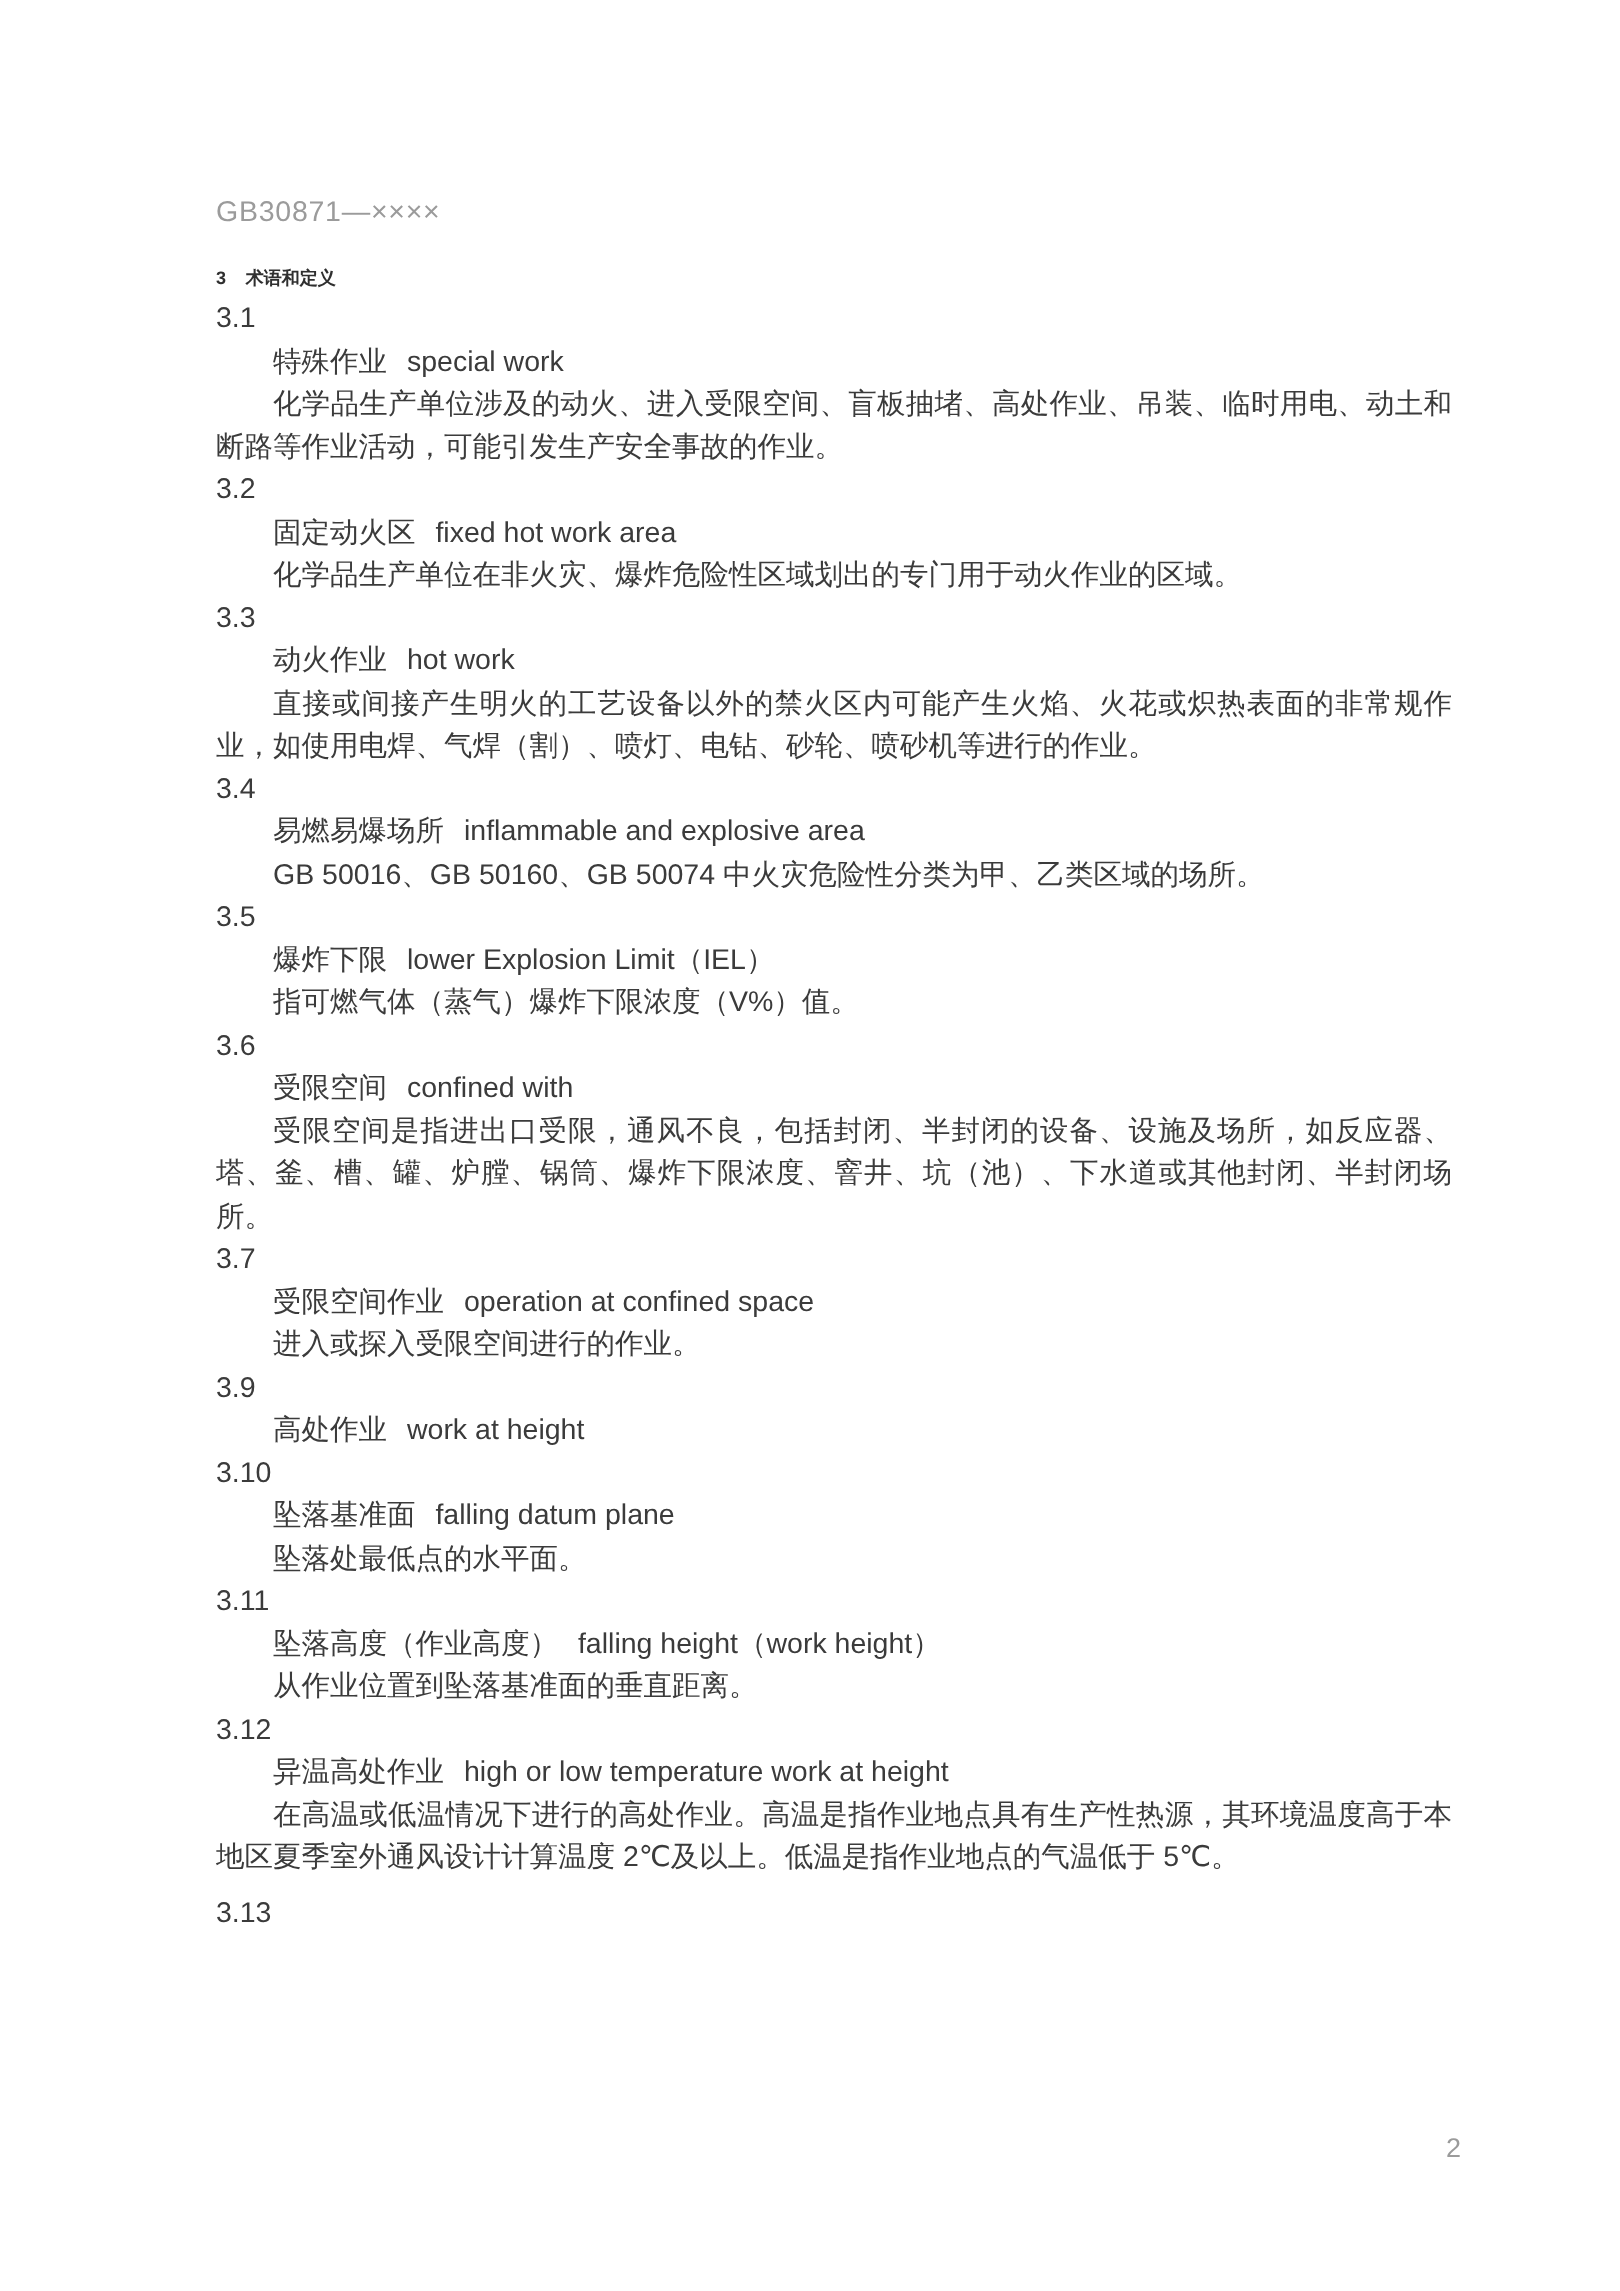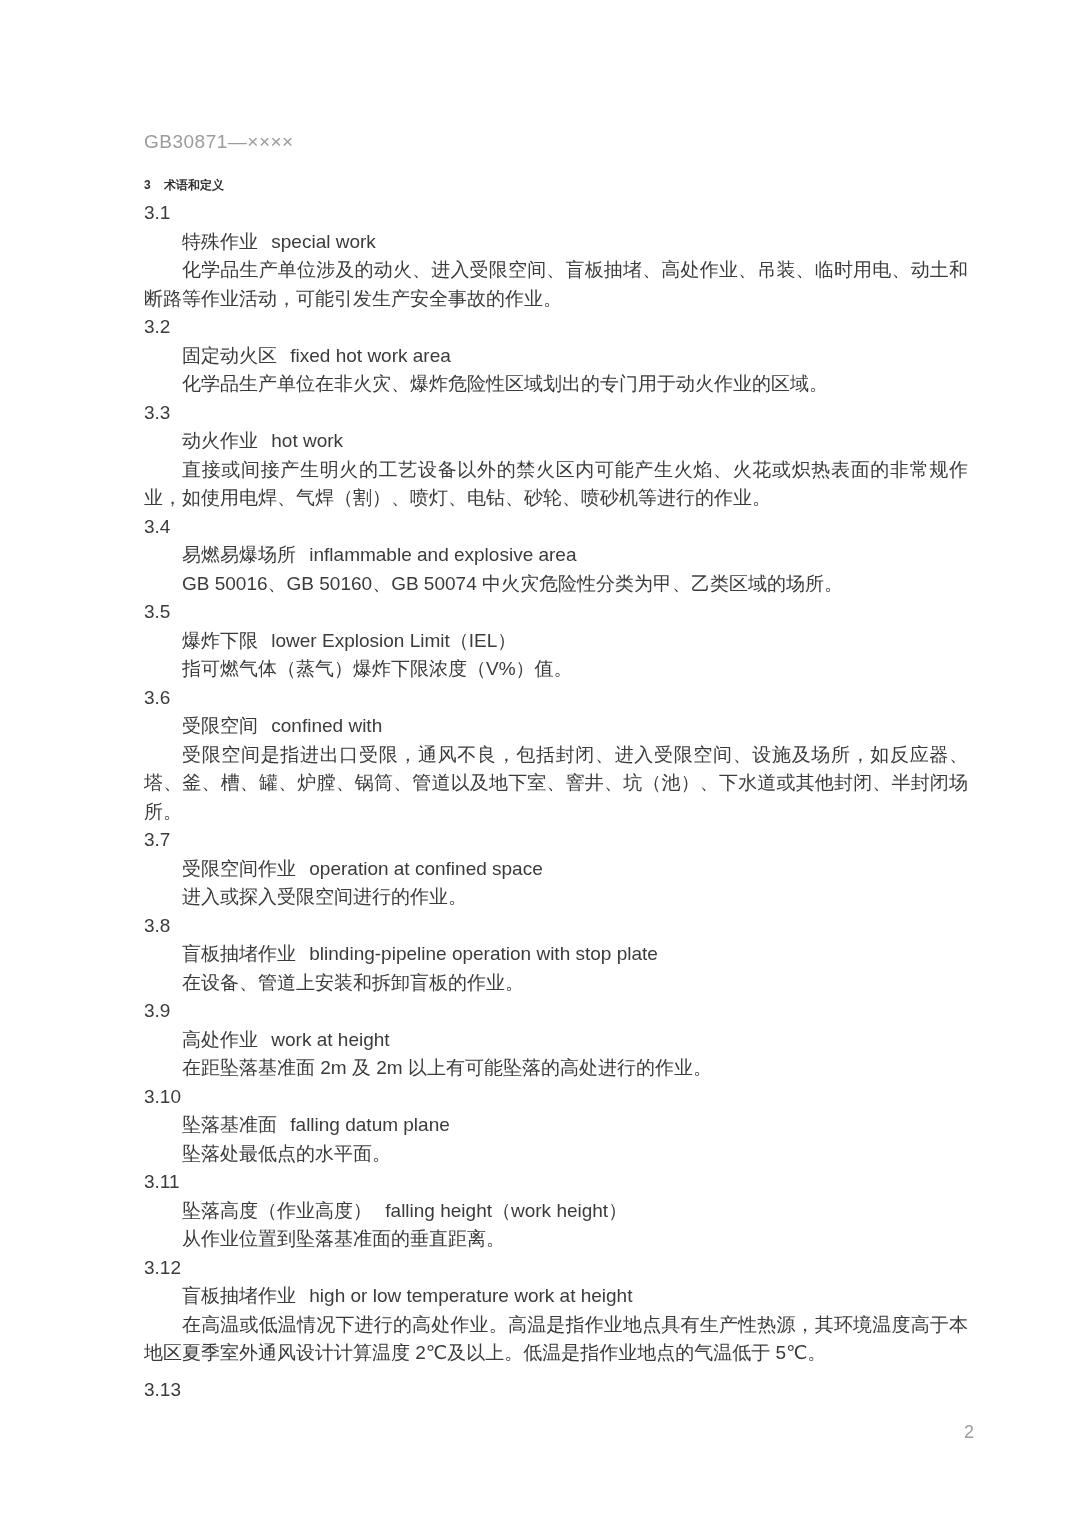--- a/index.html
+++ b/index.html
@@ -124,45 +124,37 @@
       <span class="term-zh">爆炸下限</span><span class="term-en">lower Explosion Limit（IEL）</span>
     </div>
     <p class="term-def">指可燃气体（蒸气）爆炸下限浓度（V%）值。</p>
   </section>
 
   <section class="term">
     <div class="term-no">3.6</div>
     <div class="term-head">
       <span class="term-zh">受限空间</span><span class="term-en">confined with</span>
     </div>
-    <p class="term-def">受限空间是指进出口受限，通风不良，包括封闭、进入受限空间、设施及场所，如反应器、塔、釜、槽、罐、炉膛、锅筒、管道以及地下室、窨井、坑（池）、下水道或其他封闭、半封闭场所。</p>
+    <p class="term-def">受限空间是指进出口受限，通风不良，包括封闭、半封闭的设备、设施及场所，如反应器、塔、釜、槽、罐、炉膛、锅筒、爆炸下限浓度、窨井、坑（池）、下水道或其他封闭、半封闭场所。</p>
   </section>
 
   <section class="term">
     <div class="term-no">3.7</div>
     <div class="term-head">
       <span class="term-zh">受限空间作业</span><span class="term-en">operation at confined space</span>
     </div>
     <p class="term-def">进入或探入受限空间进行的作业。</p>
   </section>
 
-  <section class="term">
-    <div class="term-no">3.8</div>
-    <div class="term-head">
-      <span class="term-zh">盲板抽堵作业</span><span class="term-en">blinding-pipeline operation with stop plate</span>
-    </div>
-    <p class="term-def">在设备、管道上安装和拆卸盲板的作业。</p>
-  </section>
 
   <section class="term">
     <div class="term-no">3.9</div>
     <div class="term-head">
       <span class="term-zh">高处作业</span><span class="term-en">work at height</span>
     </div>
-    <p class="term-def">在距坠落基准面 2m 及 2m 以上有可能坠落的高处进行的作业。</p>
   </section>
 
   <section class="term">
     <div class="term-no">3.10</div>
     <div class="term-head">
       <span class="term-zh">坠落基准面</span><span class="term-en">falling datum plane</span>
     </div>
     <p class="term-def">坠落处最低点的水平面。</p>
   </section>
 
@@ -170,21 +162,21 @@
     <div class="term-no">3.11</div>
     <div class="term-head">
       <span class="term-zh">坠落高度（作业高度）</span><span class="term-en">falling height（work height）</span>
     </div>
     <p class="term-def">从作业位置到坠落基准面的垂直距离。</p>
   </section>
 
   <section class="term">
     <div class="term-no">3.12</div>
     <div class="term-head">
-      <span class="term-zh">盲板抽堵作业</span><span class="term-en">high or low temperature work at height</span>
+      <span class="term-zh">异温高处作业</span><span class="term-en">high or low temperature work at height</span>
     </div>
     <p class="term-def">在高温或低温情况下进行的高处作业。高温是指作业地点具有生产性热源，其环境温度高于本地区夏季室外通风设计计算温度 2℃及以上。低温是指作业地点的气温低于 5℃。</p>
   </section>
 
   <section class="term">
     <div class="term-no">3.13</div>
 
   </section>
 </div>
 

